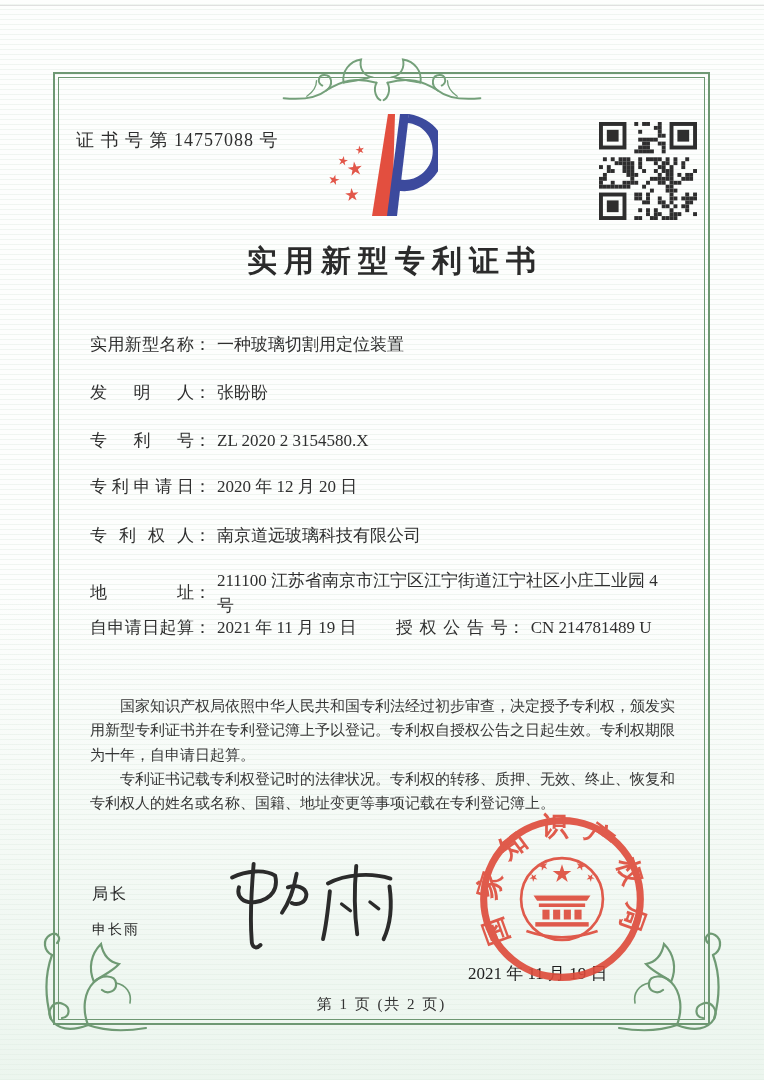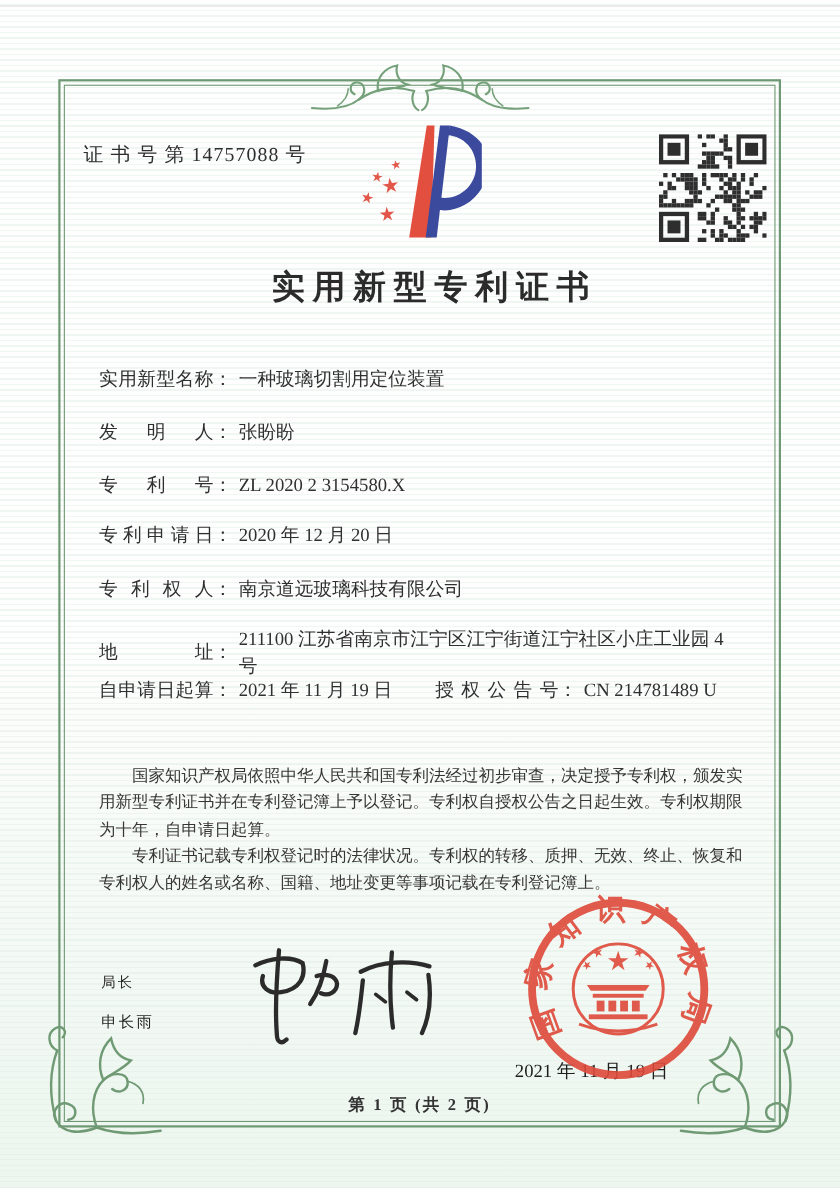--- a/index.html
+++ b/index.html
@@ -38,33 +38,33 @@
   .frow { position:absolute; left:0; display:flex; align-items:center; line-height:1.45; }
   .flabel { display:inline-block; width:104px; text-align:justify; text-align-last:justify; flex:0 0 104px; }
   .fcolon { flex:0 0 auto; }
   .fvalue { margin-left:6px; max-width:452px; }
   .grant2 { margin-left:39px; display:flex; }
   .glabel { display:inline-block; width:112px; text-align:justify; text-align-last:justify; flex:0 0 112px; }
 
   .paras { position:absolute; left:90px; top:650px; width:590px; font-size:15px; line-height:1.62; color:#363636;margin-top:44px; }
   .paras p { text-indent:2em; }
 
-  .signer-title { position:absolute; left:92px; top:884px; font-size:13px; color:#262626;
+  .signer-title { position:absolute; left:92px; top:884px; font-size:16px; color:#262626;
                   font-family:Liberation Sans, sans-serif; letter-spacing:2px; }
   .signer-name  { position:absolute; left:92px; top:921px; font-size:14px; color:#262626;
                   font-family:"Liberation Sans","DejaVu Sans",sans-serif; letter-spacing:2px; }
   .signature { position:absolute; left:195px; top:848px; width:215px; height:108px; }
   .signature svg { width:100%; height:100%; }
 
   .seal { position:absolute; left:473px; top:810px; width:178px; height:178px; opacity:0.9; z-index:5; }
   .seal svg { width:100%; height:100%; }
   .seal-date { position:absolute; left:468px; top:962px; width:200px; font-size:17px; color:#1e1e1e; z-index:4; }
 
   .page-indicator { position:absolute; left:53px; top:995px; width:657px; text-align:center;
-                    font-size:15px; color:#333; letter-spacing:2px;font-weight:bold; }
+                    font-size:15px; color:#333; letter-spacing:2px; }
   .back-note { position:absolute; left:0; top:1042px; width:100%; text-align:center;
                font-size:16px; color:#343434; letter-spacing:3px; }
 </style>
 </head>
 <body>
 
 <div class="page">
   <div class="scan-line"></div>
 
   <div class="frame"></div>

